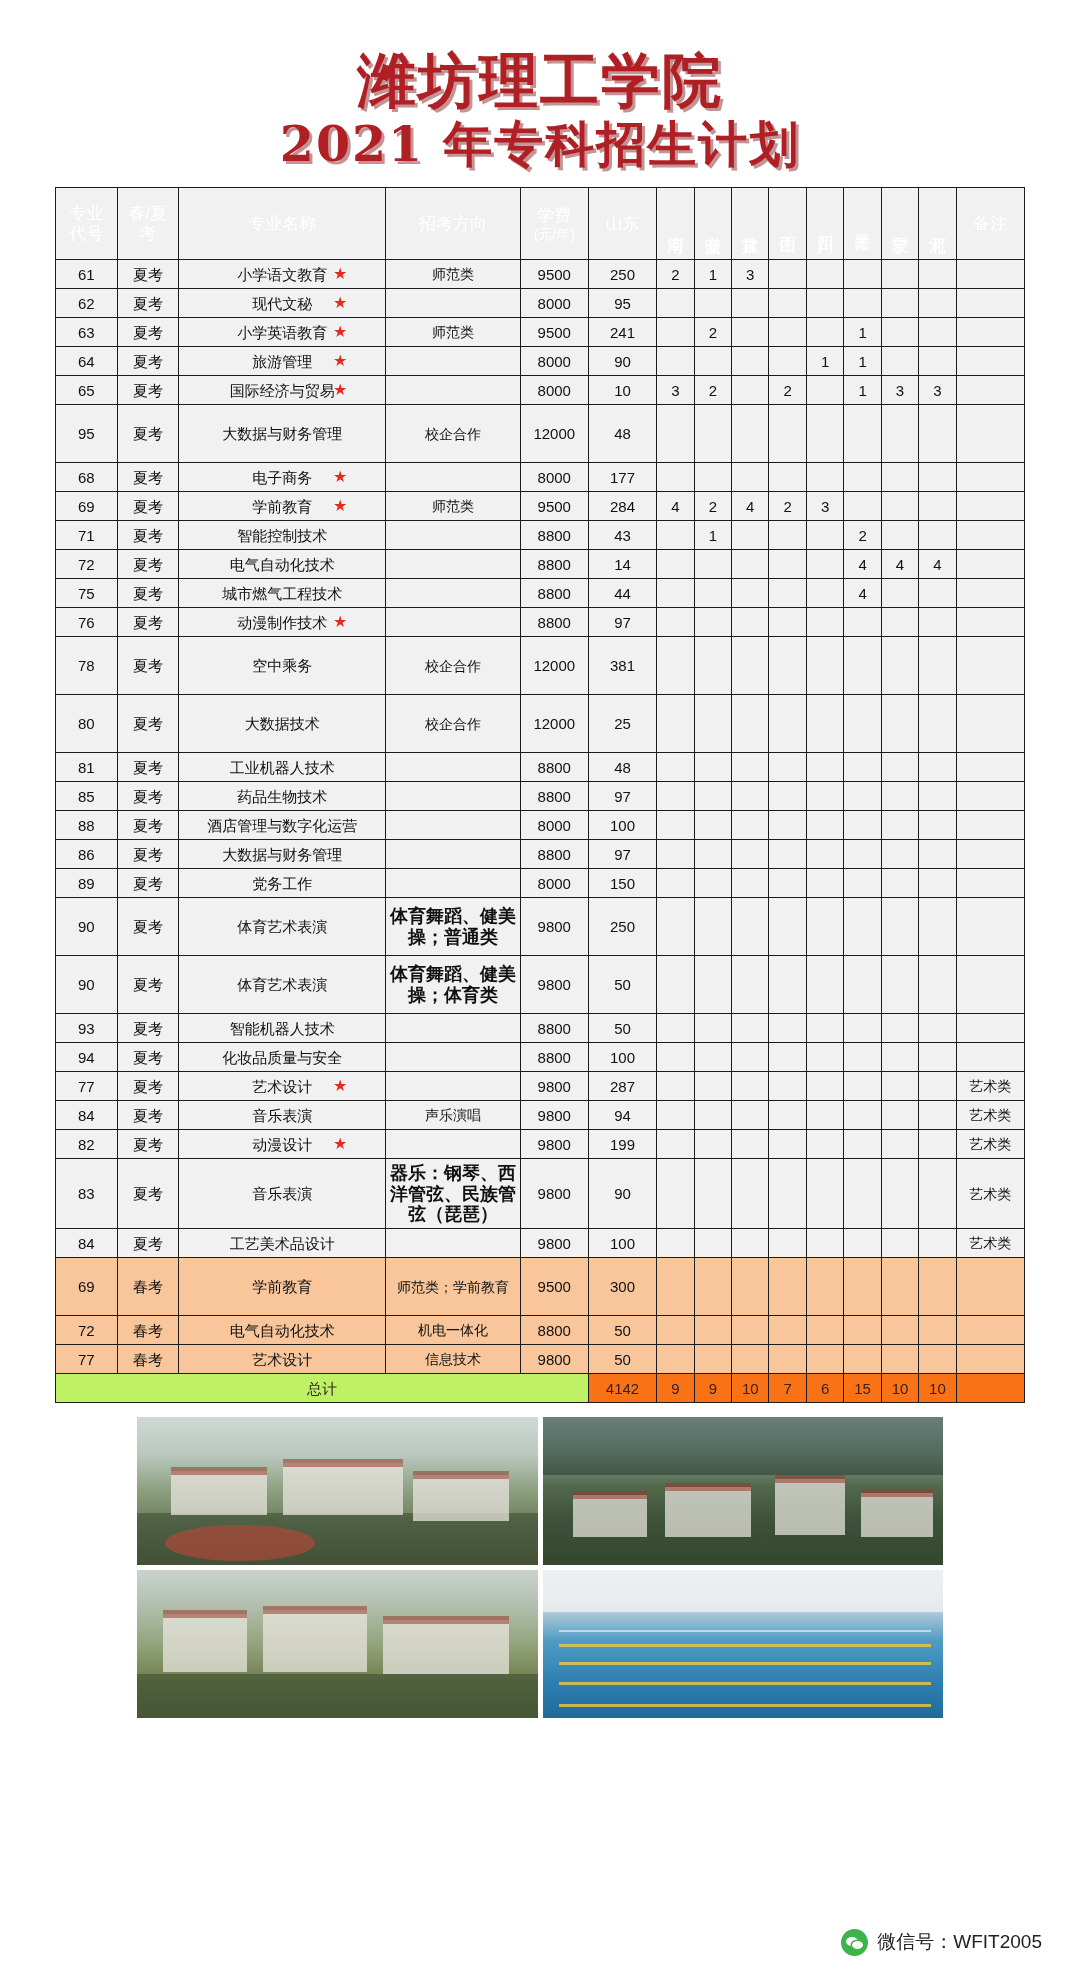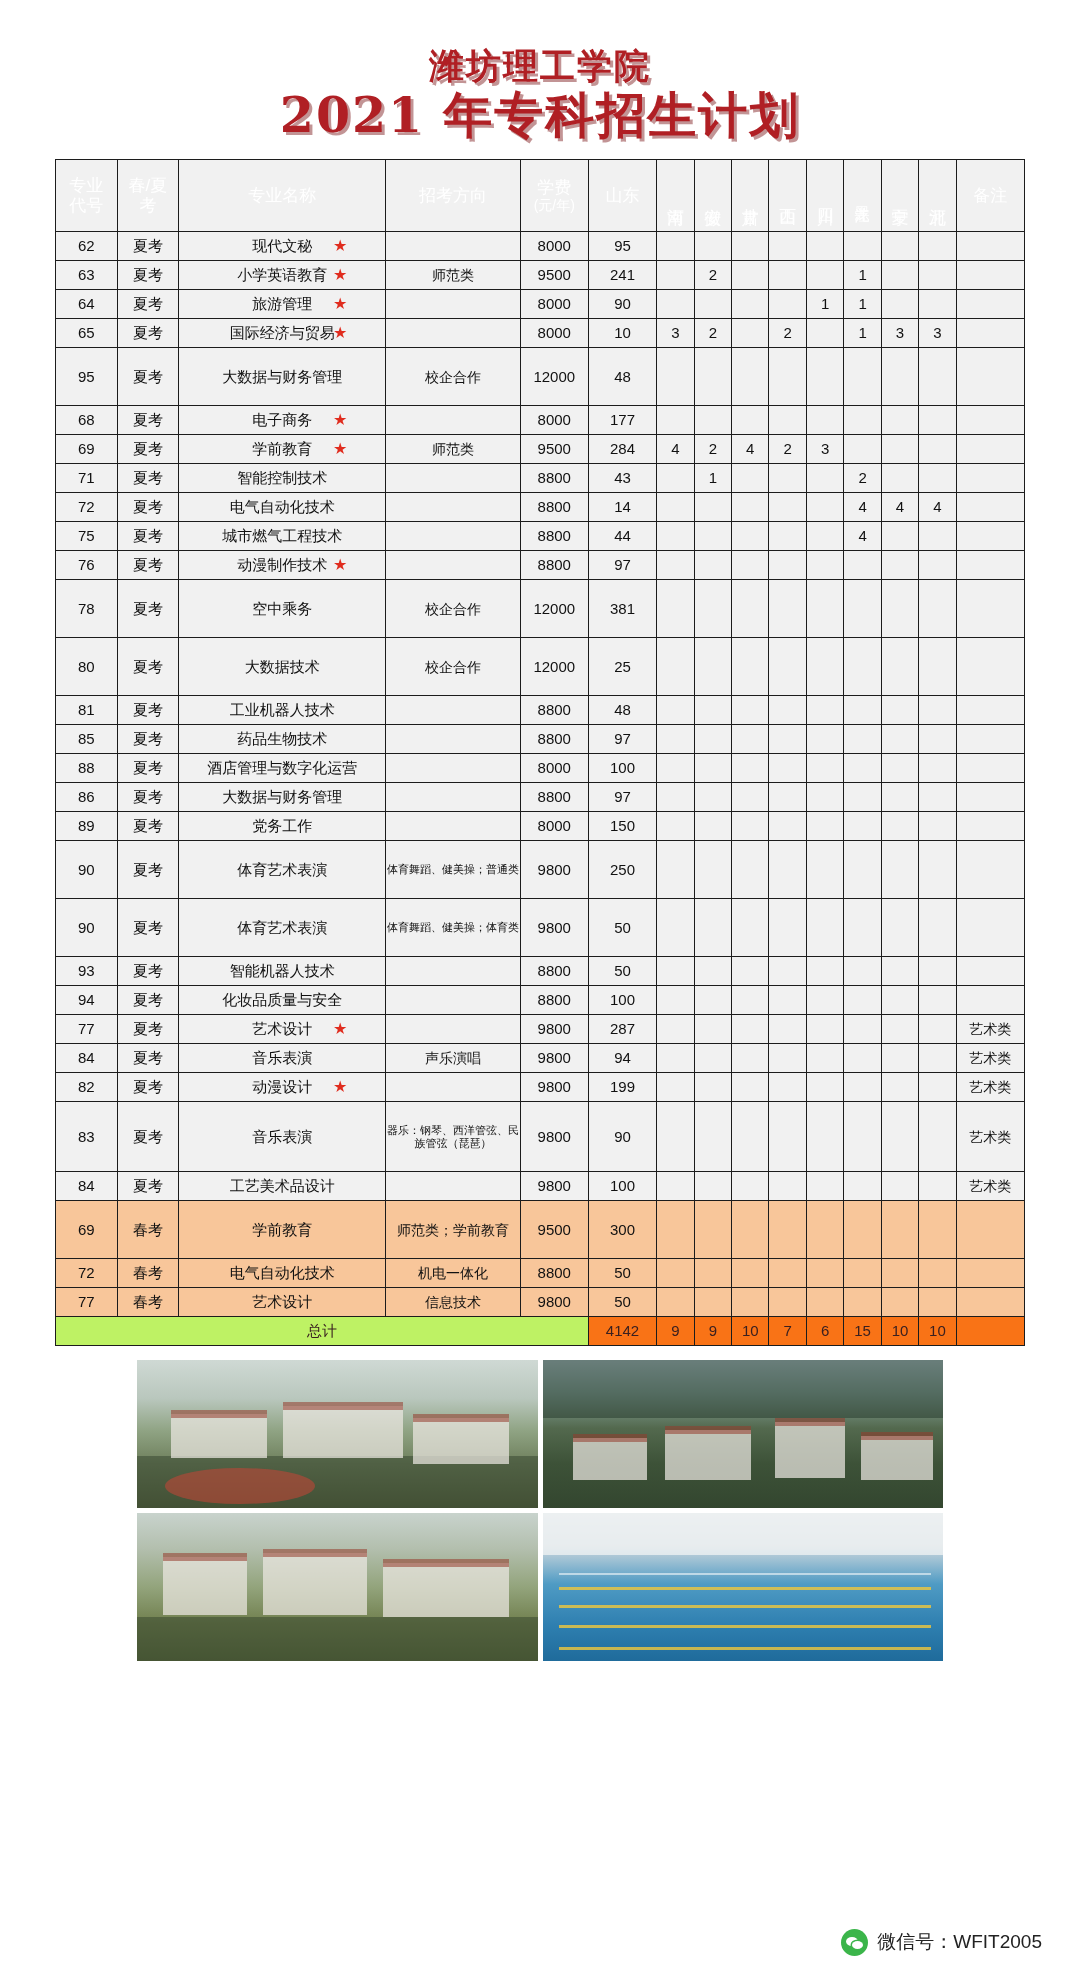--- a/index.html
+++ b/index.html
@@ -18,21 +18,21 @@
     padding-bottom:14px;
   }
   .title-line{
     color:#b01f24;
     font-weight:bold;
     font-family:"DejaVu Serif","Liberation Serif",serif;
     letter-spacing:2px;
     line-height:1.18;
     text-shadow:3px 3px 0 rgba(120,18,20,.45);
   }
-  #title-line1{ font-size:35px;font-family:Liberation Serif, serif; }
+  #title-line1{ font-size:59px; }
   #title-line2{ font-size:49px; }
 
   
   #plan-table-wrap{
     margin:0 auto;
     width:970px;
   }
   table.plan{
     border-collapse:collapse;
     width:100%;
@@ -73,21 +73,21 @@
   td.name{ position:relative; padding:0 4px; }
   td.name .star{
     color:#e02c1e;
     font-size:16px;
     position:absolute;
     right:38px;
     top:50%;
     transform:translateY(-50%);
   }
   td.dir{ font-size:14px; padding:1px 3px; line-height:1.18; }
-  td.dir.small{ font-size:11px; }
+  td.dir.small{ font-size:18px;font-weight:bold; }
   td.note{ font-size:14px; }
 
   tr.spring td{ background:#f8c69a; }
   tr.total td{ background:#f97316; color:#3a2020; font-weight:normal; }
   tr.total td.total-label{ background:#bef264; }
 
   
   #photos{
     margin:14px auto 0;
     width:806px;
@@ -204,20 +204,37 @@
         <th>
             <span class="vert">宁夏</span>
           </th>
         <th>
             <span class="vert">河北</span>
           </th>
         <th>备注</th>
       </tr>
     </thead>
     <tbody id="plan-tbody">
+        <tr>
+          <td>61</td>
+          <td>夏考</td>
+          <td class="name">小学语文教育<span class="star">★</span></td>
+          <td class="dir">师范类</td>
+          <td>9500</td>
+          <td>250</td>
+          <td>2</td>
+          <td>1</td>
+          <td>3</td>
+          <td></td>
+          <td></td>
+          <td></td>
+          <td></td>
+          <td></td>
+          <td class="note"></td>
+        </tr>
         <tr>
           <td>62</td>
           <td>夏考</td>
           <td class="name">现代文秘<span class="star">★</span></td>
           <td class="dir"></td>
           <td>8000</td>
           <td>95</td>
           <td></td>
           <td></td>
           <td></td>

